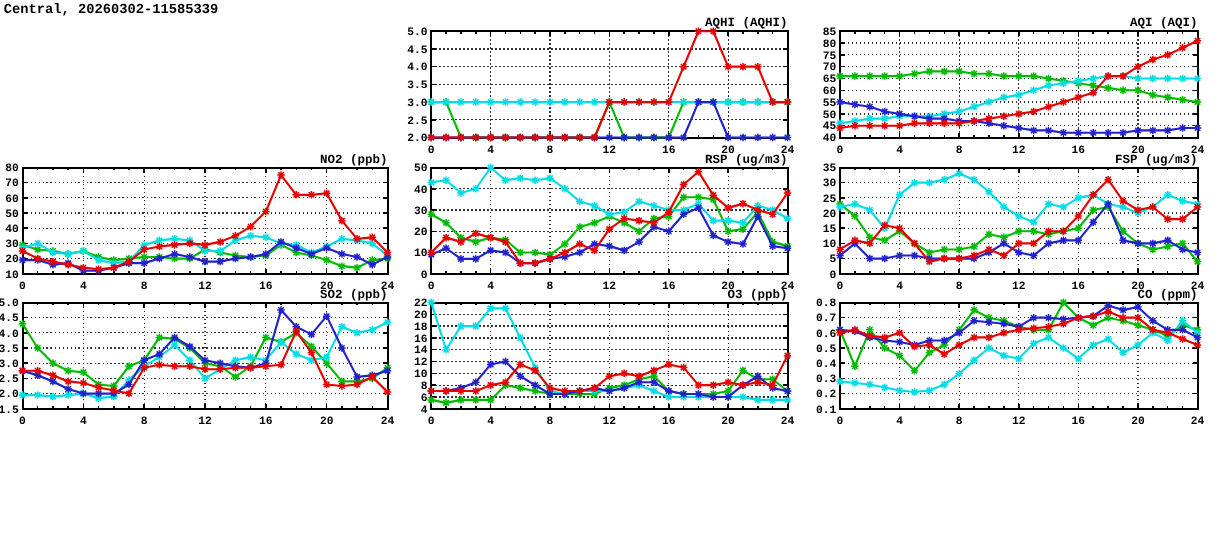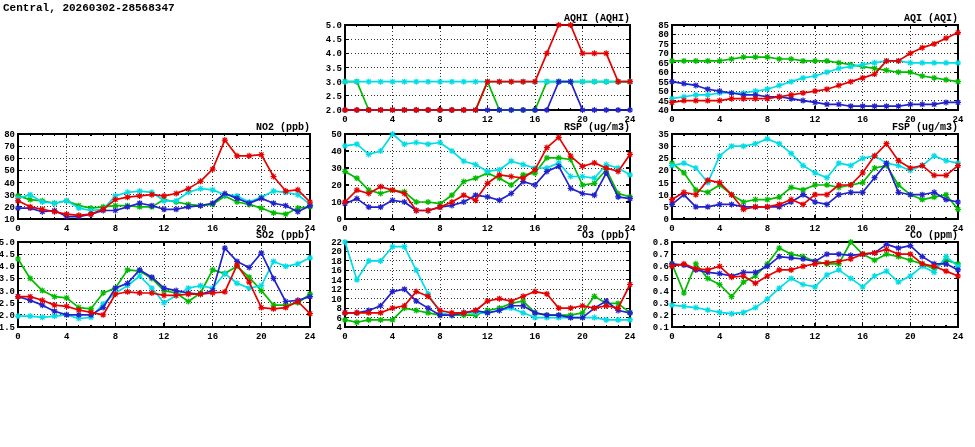--- a/index.html
+++ b/index.html
@@ -11,21 +11,21 @@
     position:absolute;left:3px;top:2px;font-size:11px;font-weight:bold;letter-spacing:0px;
   }
   .chart{position:absolute;}
   .chart svg{display:block;}
   .tick-label{font-family:"Liberation Mono","DejaVu Sans Mono",monospace;font-size:9px;font-weight:bold;fill:#000;}
   .chart-title{font-family:"Liberation Mono","DejaVu Sans Mono",monospace;font-size:10px;font-weight:bold;fill:#000;}
 </style>
 </head>
 <body>
 
-<div class="page-title">Central, 20260302-28568347</div>
+<div class="page-title">Central, 20260302-11585339</div>
 
 <div class="chart" style="left: 311px; top: 11px;">
     <svg width="329" height="117">
       <g stroke="#333" stroke-width="1" stroke-dasharray="1 2.2" shape-rendering="crispEdges">
         <line x1="34" y1="84.83333333333334" x2="319" y2="84.83333333333334"></line>
         <line x1="34" y1="70.66666666666667" x2="319" y2="70.66666666666667"></line>
         <line x1="34" y1="56.5" x2="319" y2="56.5"></line>
         <line x1="34" y1="42.333333333333336" x2="319" y2="42.333333333333336"></line>
         <line x1="34" y1="28.166666666666664" x2="319" y2="28.166666666666664"></line>
         <line x1="81.5" y1="14" x2="81.5" y2="99"></line>

